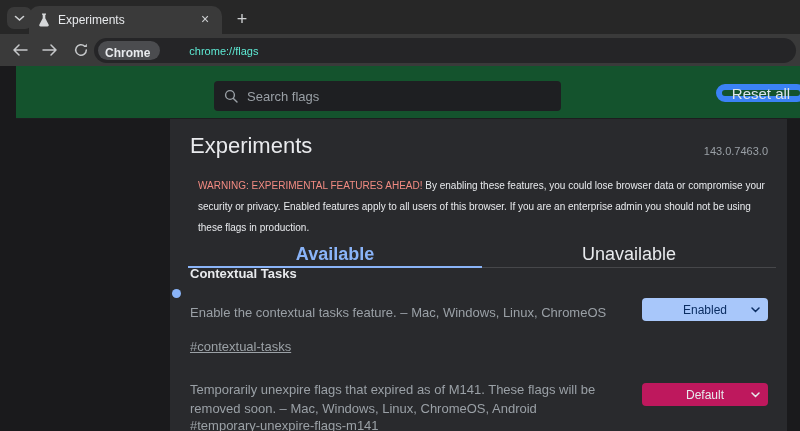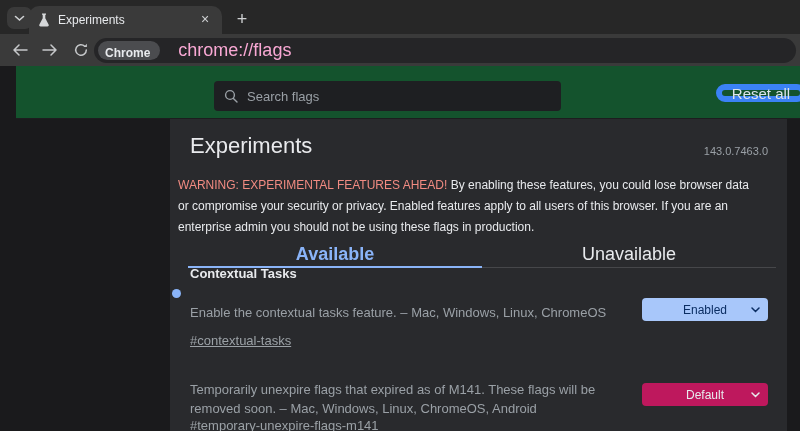--- a/index.html
+++ b/index.html
@@ -38,21 +38,21 @@
   .nav-back { left:10px; } .nav-fwd { left:40px; } .nav-reload { left:71px; }
   .omnibox {
     position:absolute; left:94px; top:38px; width:702px; height:25px;
     background:#252527; border-radius:13px; display:flex; align-items:center; padding-left:4px;
   }
   .chrome-chip {
     height:19px; background:#4b4c4f; border-radius:10px;
     display:flex; align-items:center; gap:5px; padding:0 10px 0 7px;flex-direction:column;
   }
   .chrome-chip span { font-size:12px; font-weight:bold; color:#e8eaed; }
-  .omnibox-url { margin-left:18px; font-size:18px; color:#f9a8d4; }
+  .omnibox-url { margin-left:29px; font-size:11px; color:#5eead4; }
 
   
   .flags-header {
     position:absolute; left:16px; top:66px; width:800px; height:53px;
     background:#14532d; border-bottom:1px solid #1d1d1f;
   }
   .search-box {
     position:absolute; left:198px; top:15px; width:347px; height:30px;
     background:#1e1f22; border-radius:4px; display:flex; align-items:center; padding:0 10px; gap:9px;
   }
@@ -67,21 +67,21 @@
     color:#dce3ec; font-size:15px; display:flex; align-items:center; justify-content:center; cursor:pointer;
   }
 
   
   .page { position:absolute; left:0; top:119px; width:800px; height:312px; background:#1a1a1c; }
   .container { position:absolute; left:170px; top:0; width:617px; height:312px; background:#292a2d; }
 
   .page-title { position:absolute; left:20px; top:14px; font-size:22px; font-weight:400; color:#e9eaed; }
   .version { position:absolute; right:19px; top:26px; font-size:11px; color:#9aa0a6; }
 
-  .warning { position:absolute; left:8px; top:56px; width:578px; font-size:12px; line-height:21px; }
+  .warning { position:absolute; left:28px; top:56px; width:578px; font-size:10px; line-height:21px; }
   .warning-prefix { color:#f28b82; }
   .warning-body { color:#e8eaed; }
 
   .flag-tabs { position:absolute; left:18px; top:124px; width:588px; height:25px; display:flex; }
   .flag-tab {
     width:294px; text-align:center; font-size:18px; line-height:23px; cursor:pointer;
     color:#e8eaed; border-bottom:1px solid #46474a;
   }
   .flag-tab.active { color:#8ab4f8; font-weight:bold; border-bottom:2px solid #8ab4f8; }
 
@@ -95,21 +95,21 @@
     display:flex; align-items:center; justify-content:center; cursor:pointer; font-size:12px;
   }
   .flag-select .chev { position:absolute; right:8px; }
   .select-enabled { background:#a8c7fa; color:#0b2e63; font-weight:500; }
   .select-default { background:#be185d; color:#e8eaed; }
 
   
   .dot1   { top:170px; }
   .name1  { top:147px; }
   .desc1  { top:184px; }
-  .link1  { top:214px; }
+  .link1  { top:220px; }
   .sel1   { top:179px; }
   .name2  { top:240px; }
   .desc2  { top:261px; }
   .link2  { top:299px; }
   .sel2   { top:264px; }
 </style>
 </head>
 <body>
 
 <div class="tabstrip">

